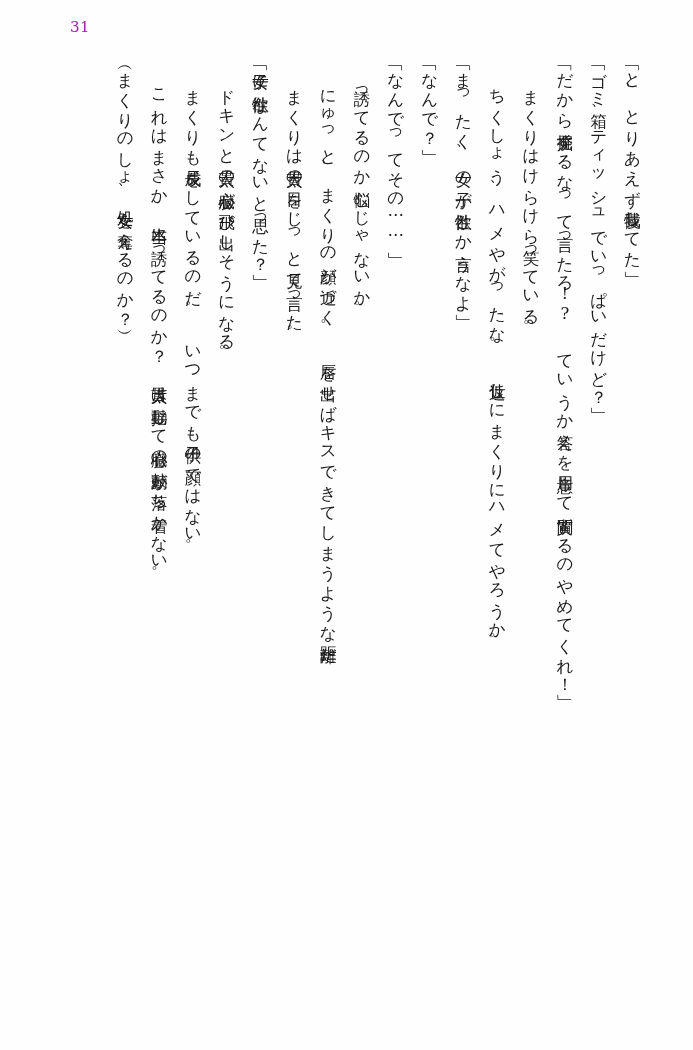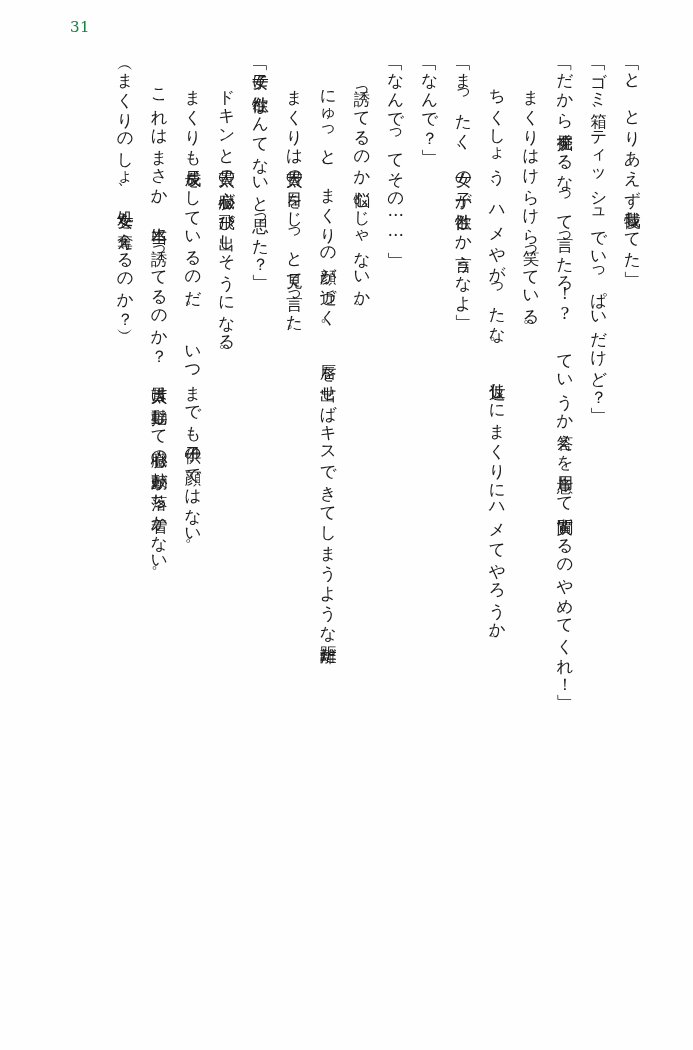--- a/index.html
+++ b/index.html
@@ -19,21 +19,21 @@
     width: 693px;
     height: 1050px;
     background: #fefefe;
     box-sizing: border-box;
   }
   #page-number {
     position: absolute;
     top: 18px;
     left: 70px;
     font-size: 15px;
-    color: #15803d;
+    color: #a21caf;
     font-family: "DejaVu Serif", "Liberation Serif", serif;
     letter-spacing: 0.5px;
   }
   #text-block {
     position: absolute;
     top: 60px;
     right: 44px;
     width: 560px;
     height: 960px;
     writing-mode: vertical-rl;

